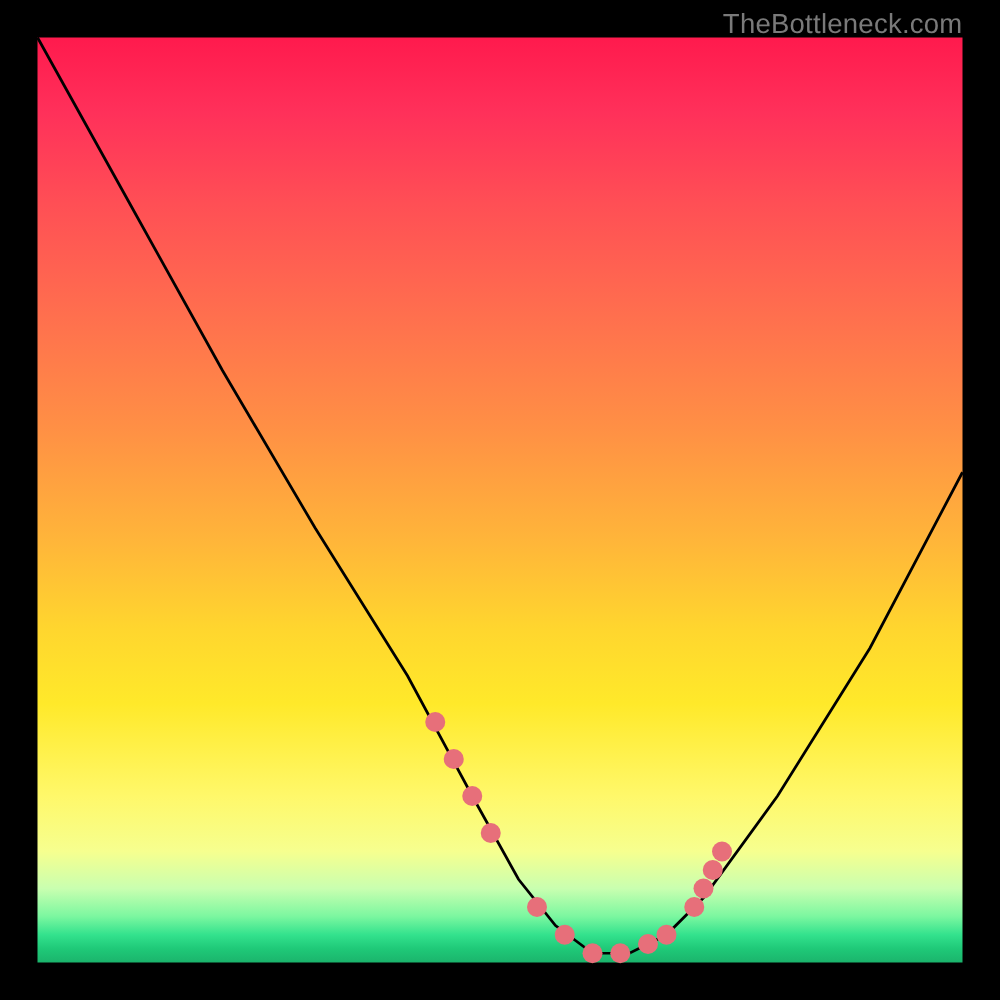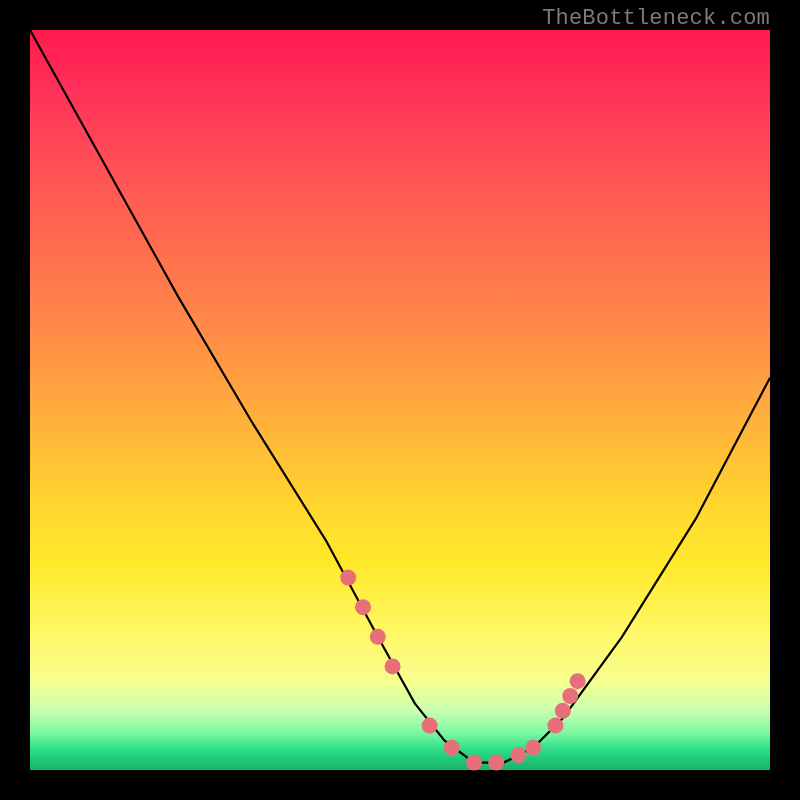--- a/index.html
+++ b/index.html
@@ -11,21 +11,20 @@
     overflow: hidden;
     font-family: Arial, Helvetica, sans-serif;
   }
   .frame {
     position: absolute;
     left: 0;
     top: 0;
     width: 800px;
     height: 800px;
     background: #000;
-    font-family: Liberation Mono, monospace;
   }
   .plot {
     position: absolute;
     left: 30px;
     top: 30px;
     width: 740px;
     height: 740px;
     
     background: linear-gradient(to bottom,
       #ff1a4d 0%,

